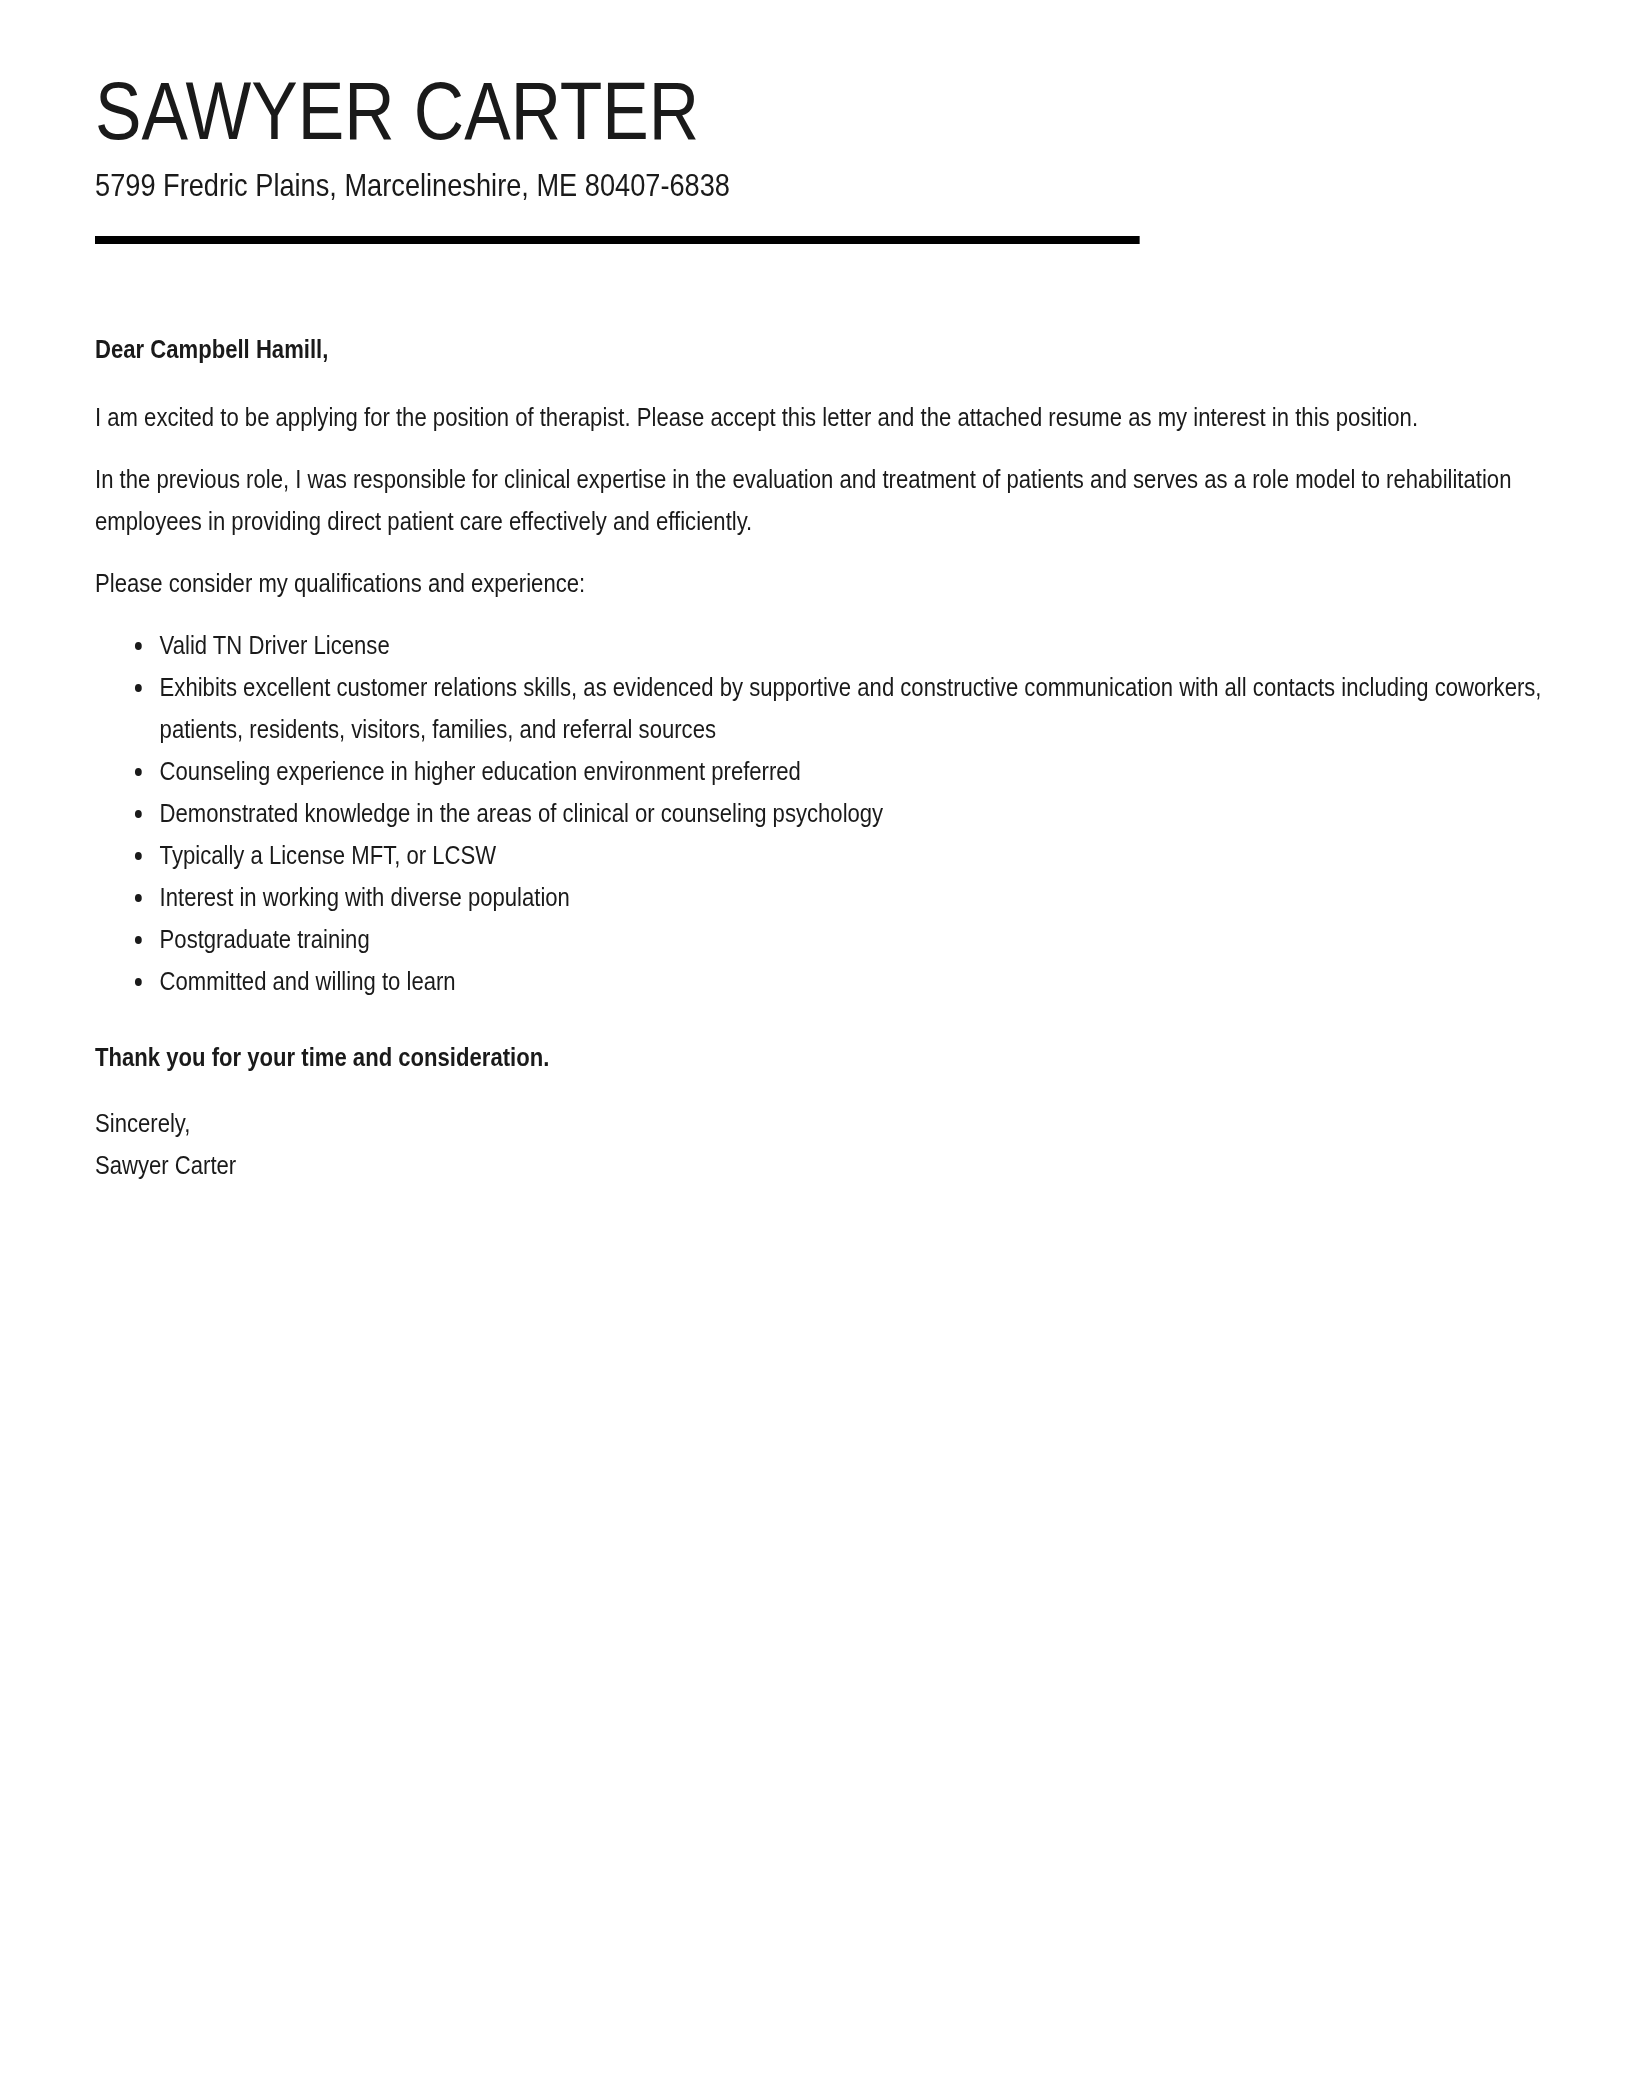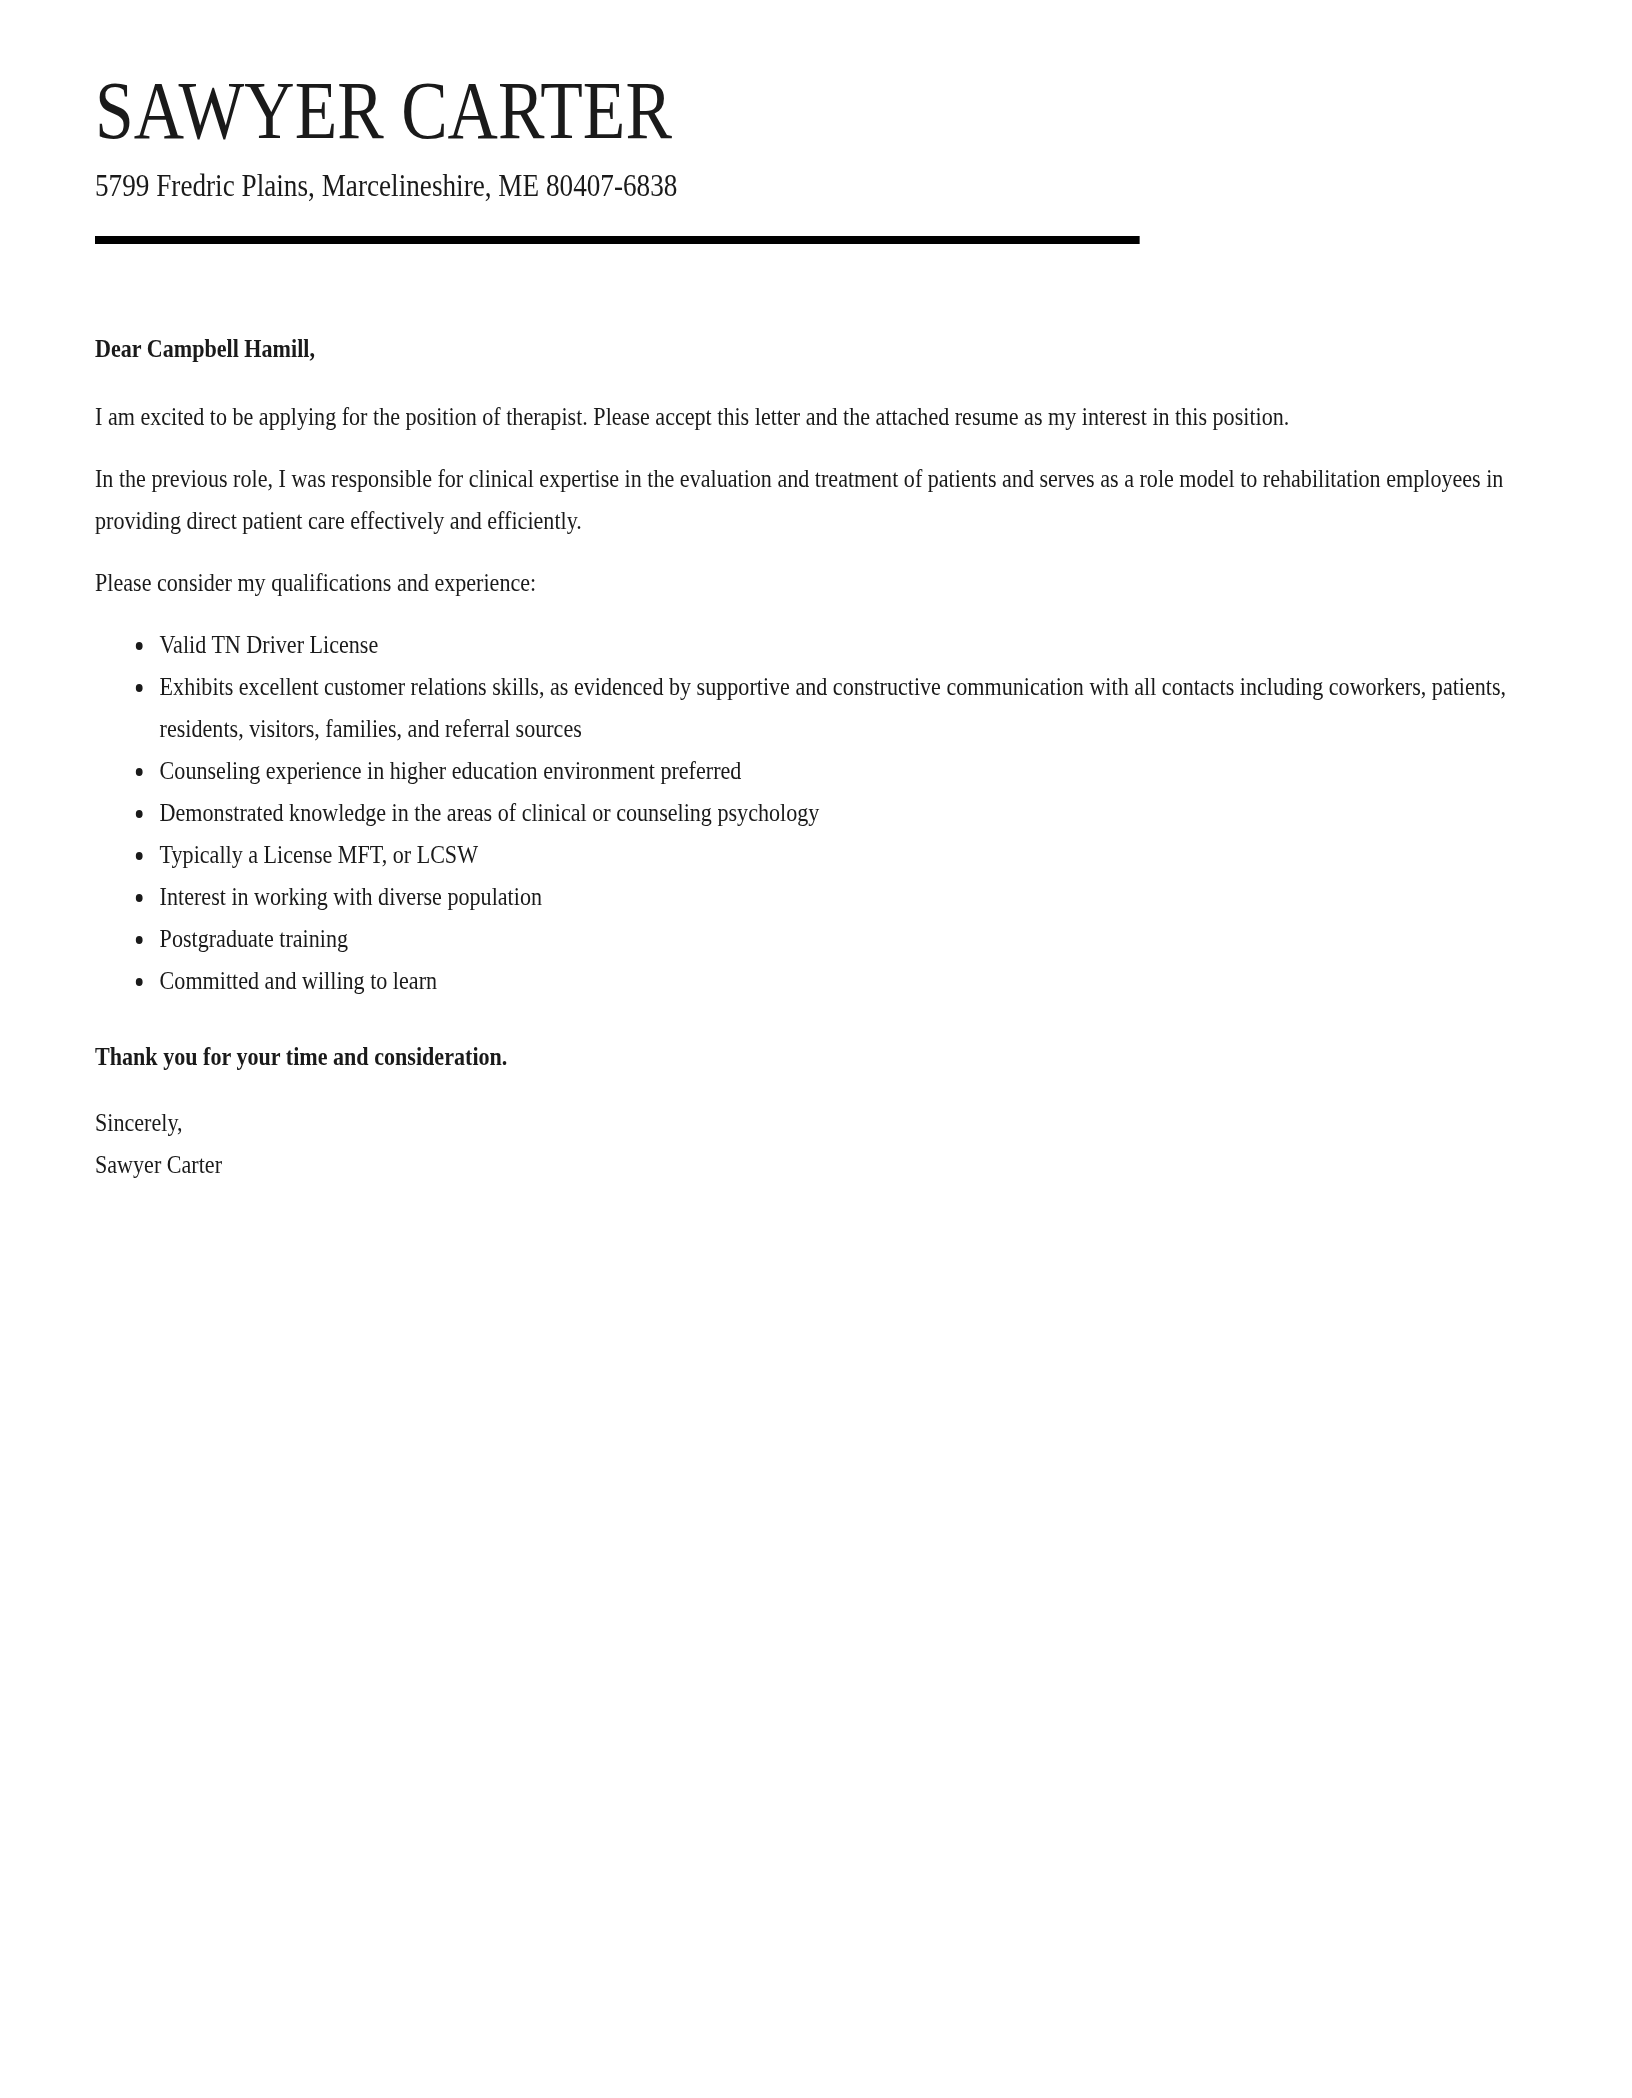--- a/index.html
+++ b/index.html
@@ -12,21 +12,20 @@
     height: 2098px;
     background: #ffffff;
     color: #1a1a1a;
     font-family: "Liberation Sans", sans-serif;
   }
   .page {
     box-sizing: border-box;
     width: 1632px;
     height: 2098px;
     padding: 62px 0 0 95px;
-    font-family: Liberation Serif, serif;
   }
   
   .scale-wrap {
     width: 1706px;
     transform: scaleX(0.85);
     transform-origin: top left;
   }
   h1.applicant-name {
     margin: 8px 0 0 0;
     font-size: 82px;

